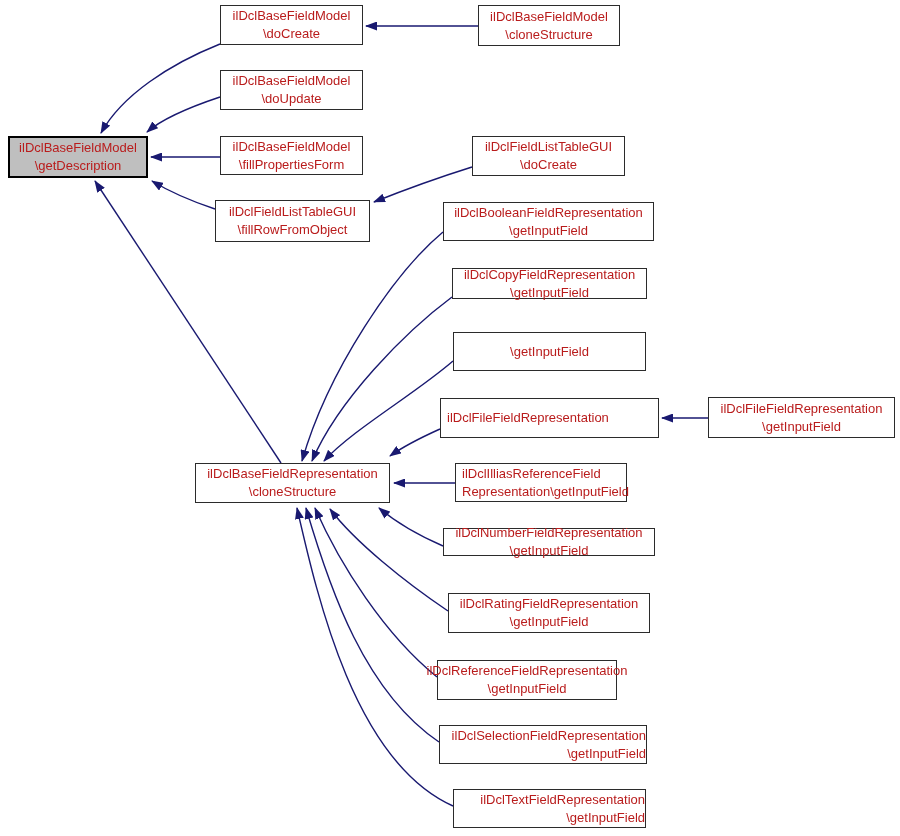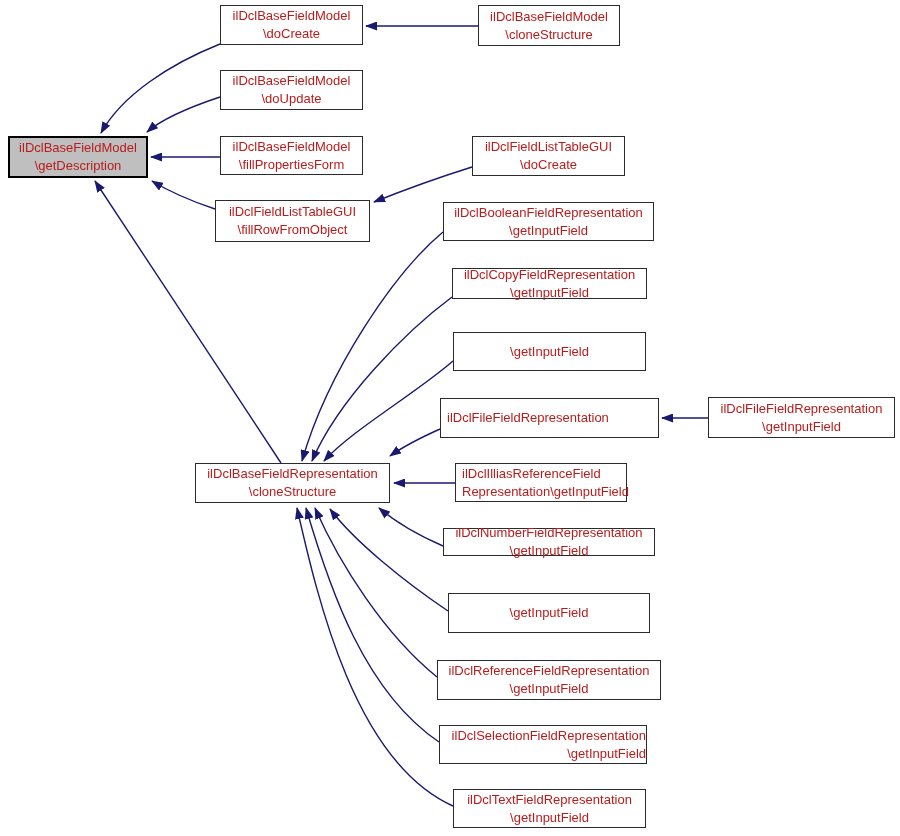--- a/index.html
+++ b/index.html
@@ -134,28 +134,29 @@
       </div>
       <div class="node align-left" style="left: 455px; top: 463px; width: 172px; height: 39px;">
         <span>ilDclIlliasReferenceField</span>
         <span>Representation\getInputField</span>
       </div>
       <div class="node" style="left: 443px; top: 528px; width: 212px; height: 28px;">
         <span>ilDclNumberFieldRepresentation</span>
         <span>\getInputField</span>
       </div>
       <div class="node" style="left: 448px; top: 593px; width: 202px; height: 40px;">
+        <span>ilDclRatingFieldRepresentation</span>
         <span>\getInputField</span>
       </div>
-      <div class="node" style="left: 437px; top: 660px; width: 224px; height: 40px;">
+      <div class="node" style="left: 437px; top: 660px; width: 180px; height: 40px;">
         <span>ilDclReferenceFieldRepresentation</span>
         <span>\getInputField</span>
       </div>
       <div class="node" style="left: 439px; top: 725px; width: 208px; height: 39px; align-items: flex-end;">
         <span>ilDclSelectionFieldRepresentation</span>
         <span>\getInputField</span>
       </div>
-      <div class="node" style="left: 453px; top: 789px; width: 193px; height: 39px;">
+      <div class="node" style="left: 453px; top: 789px; width: 193px; height: 39px; align-items: flex-end;">
         <span>ilDclTextFieldRepresentation</span>
         <span>\getInputField</span>
       </div>
     </div>
 </div>
 
 </body></html>

